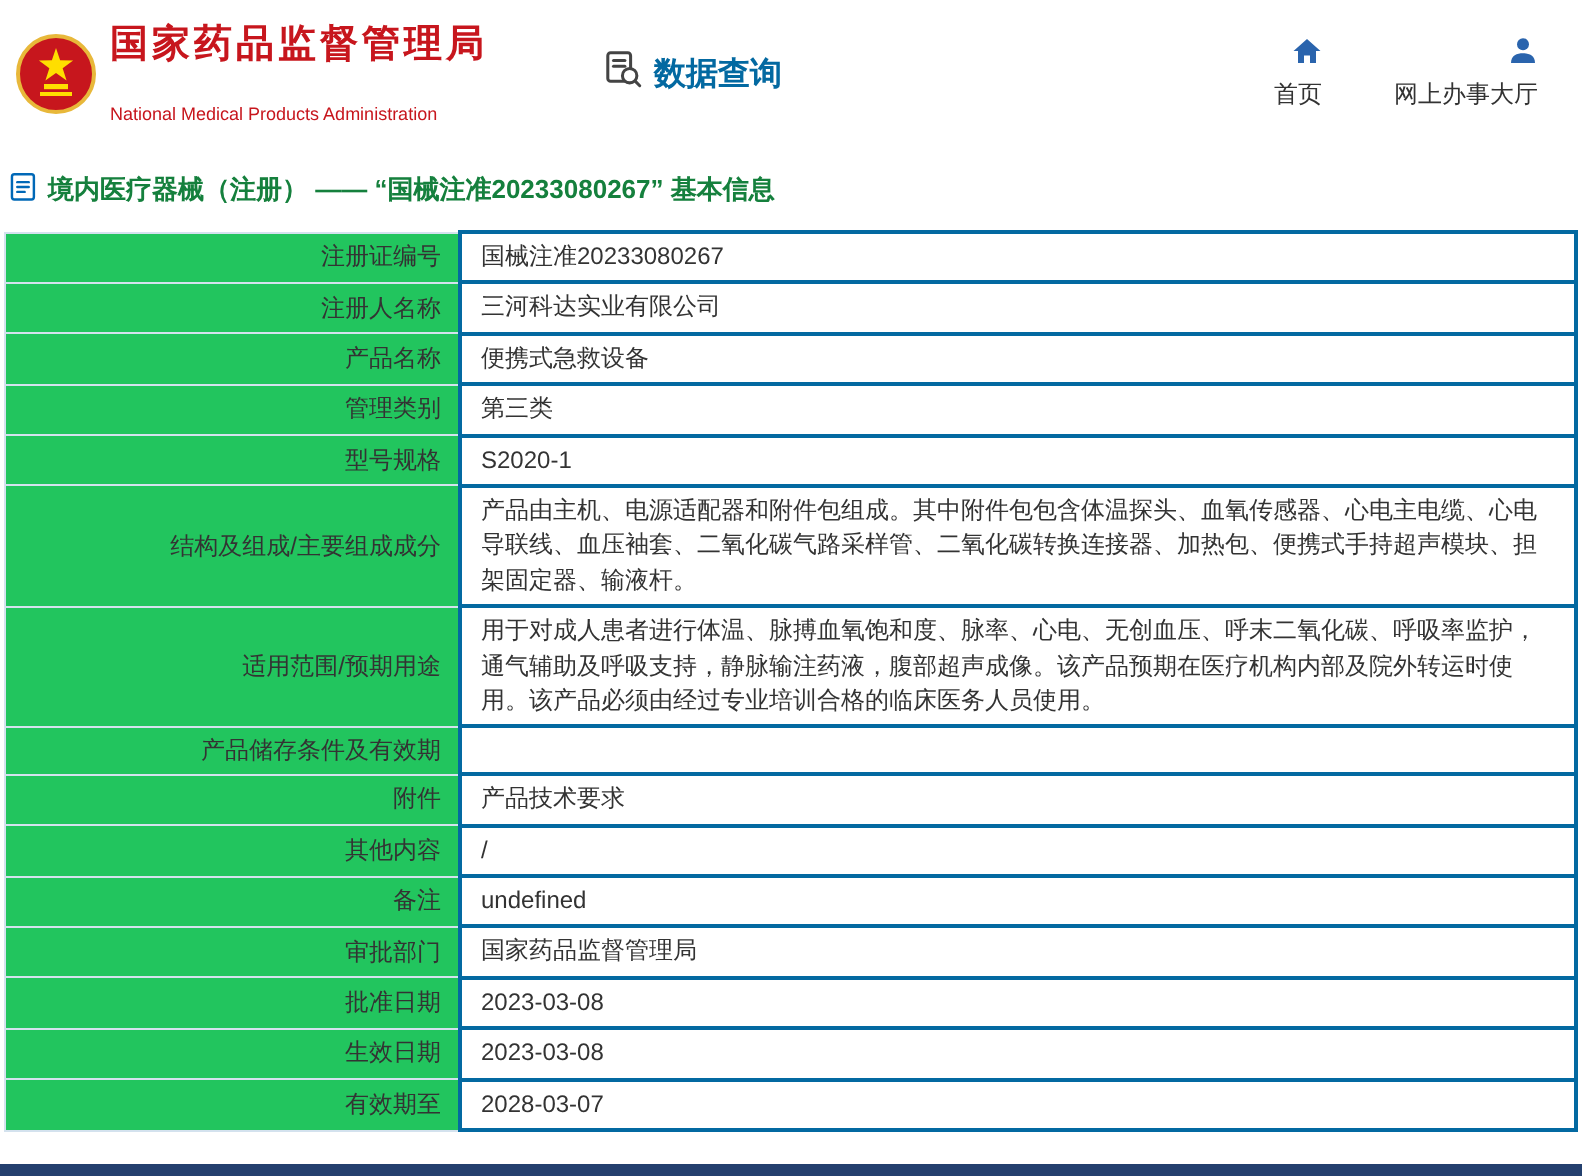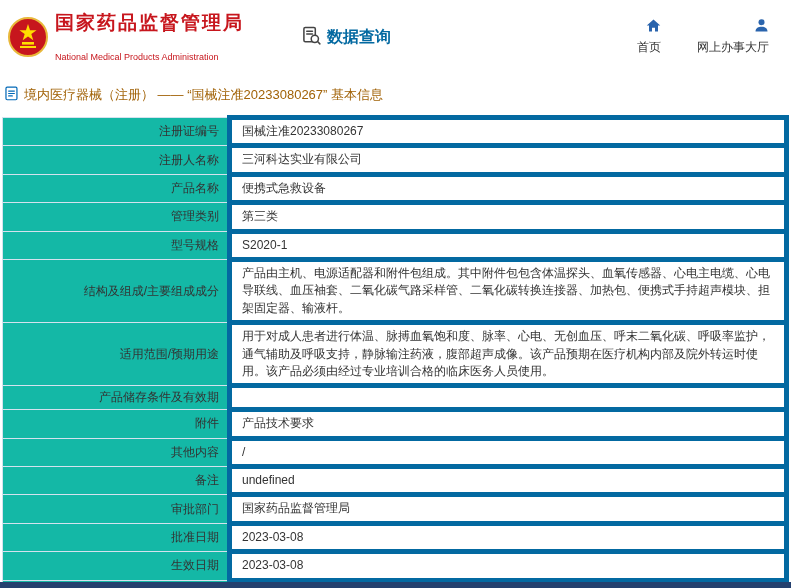--- a/index.html
+++ b/index.html
@@ -16,31 +16,31 @@
   .logo { display: flex; align-items: center; gap: 7px; cursor: pointer; }
   .emblem { width: 40px; height: 40px; flex: 0 0 auto; }
   .agency-cn { font-size: 19px; font-weight: bold; color: #c7161d; letter-spacing: 2px; line-height: 1.15; }
   .agency-en { font-size: 9px; color: #c7161d; margin-top: 18px; }
   .section { display: flex; align-items: center; gap: 6px; margin-left: 58px; font-size: 16px; font-weight: bold; color: #0369a1; }
   .top-nav { margin-left: auto; display: flex; gap: 36px; }
   .nav-item { display: flex; flex-direction: column; align-items: flex-end; gap: 3px; font-size: 12px; color: #333; text-decoration: none; cursor: pointer; }
 
   
   .breadcrumb { display: flex; align-items: center; gap: 6px; padding: 12px 6px 9px 5px; }
-  .bc-text { color: #a16207; font-weight: normal; font-size: 13px; }
+  .bc-text { color: #15803d; font-weight: bold; font-size: 13px; }
 
   
   .info-table { width: 787px; margin: 2px 2px 0; border-collapse: collapse; table-layout: fixed; }
   .info-table tr { height: 22px; }
   .info-table th {
-    width: 227px; background: #14b8a6; font-weight: normal; font-size: 12px;
+    width: 227px; background: #22c55e; font-weight: normal; font-size: 12px;
     text-align: right; padding: 3px 8px; border: 1px solid #d4e2ee; vertical-align: middle; color: #333;
   }
   .info-table td {
-    padding: 3px 10px; border: 5px solid #0369a1; vertical-align: middle;
+    padding: 3px 10px; border: 2px solid #0369a1; vertical-align: middle;
     text-align: left; word-break: break-all; line-height: 1.45; color: #333; background: #fff;
   }
 
   
   .footer-bar { position: absolute; left: 0; bottom: 0; width: 100%; height: 6px; background: #24406e; }
 </style>
 </head>
 <body>
 
 <div class="page">

